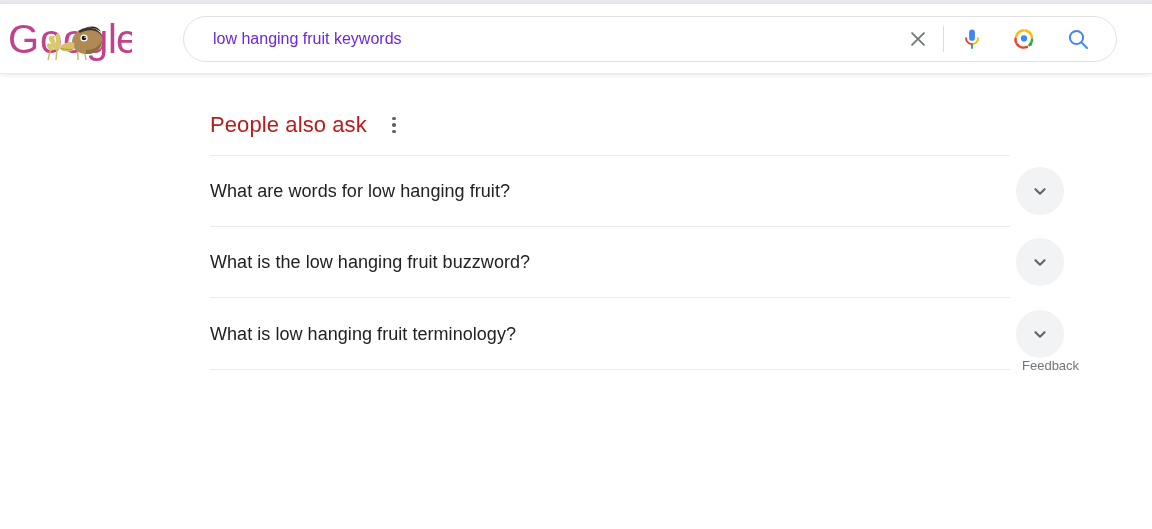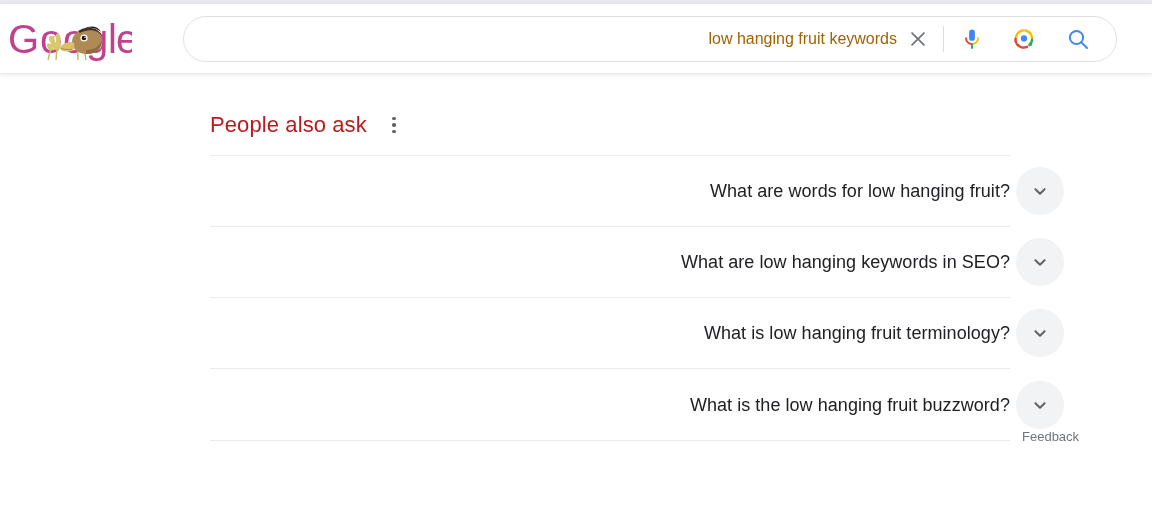--- a/index.html
+++ b/index.html
@@ -66,25 +66,24 @@
     display: flex;
     align-items: center;
   }
   .search-input {
     flex: 1 1 auto;
     border: none;
     outline: none;
     background: transparent;
     font-family: "Liberation Sans", "DejaVu Sans", sans-serif;
     font-size: 16px;
-    color: #a16207;
+    color: #6d28d9;
     padding: 0 0 0 29px;
     height: 100%;
     line-height: 44px;
-    text-align: right;
   }
   .search-actions {
     display: flex;
     align-items: center;
     height: 100%;
     padding-right: 18px;
   }
   .icon-btn {
     width: 40px;
     height: 40px;
@@ -143,21 +142,20 @@
     width: 3.5px;
     height: 3.5px;
     background: #5f6368;
     border-radius: 50%;
     margin: 1.6px 0;
   }
 
   .paa-list {
     width: 800px;
     border-top: 1px solid #ebebeb;
-    text-align: right;
   }
   .paa-row {
     position: relative;
     height: 71px;
     display: flex;
     align-items: center;
     border-bottom: 1px solid #ebebeb;
     cursor: pointer;
   }
   .paa-row:last-child { border-bottom: none; }
@@ -316,46 +314,38 @@
 
       <div class="paa-row">
         <div class="paa-q">What are words for low hanging fruit?</div>
         <div class="chev">
           <svg width="22" height="22" viewBox="0 0 24 24">
             <path d="M7 10 L12 15 L17 10" stroke="#5f6368" stroke-width="2.2" fill="none" stroke-linecap="round" stroke-linejoin="round"></path>
           </svg>
         </div>
       </div>
 
+
       <div class="paa-row">
-        <div class="paa-q">What are low hanging keywords in SEO?</div>
+        <div class="paa-q">What is the low hanging fruit buzzword?</div>
         <div class="chev">
           <svg width="22" height="22" viewBox="0 0 24 24">
             <path d="M7 10 L12 15 L17 10" stroke="#5f6368" stroke-width="2.2" fill="none" stroke-linecap="round" stroke-linejoin="round"></path>
           </svg>
         </div>
       </div>
 
       <div class="paa-row">
         <div class="paa-q">What is low hanging fruit terminology?</div>
         <div class="chev">
           <svg width="22" height="22" viewBox="0 0 24 24">
             <path d="M7 10 L12 15 L17 10" stroke="#5f6368" stroke-width="2.2" fill="none" stroke-linecap="round" stroke-linejoin="round"></path>
           </svg>
         </div>
       </div>
-
-      <div class="paa-row">
-        <div class="paa-q">What is the low hanging fruit buzzword?</div>
-        <div class="chev">
-          <svg width="22" height="22" viewBox="0 0 24 24">
-            <path d="M7 10 L12 15 L17 10" stroke="#5f6368" stroke-width="2.2" fill="none" stroke-linecap="round" stroke-linejoin="round"></path>
-          </svg>
-        </div>
-      </div>
     </div>
 
     <div class="paa-footer">
       <span class="feedback">Feedback</span>
     </div>
 
   </div>
 </div>
 
 </body></html>

